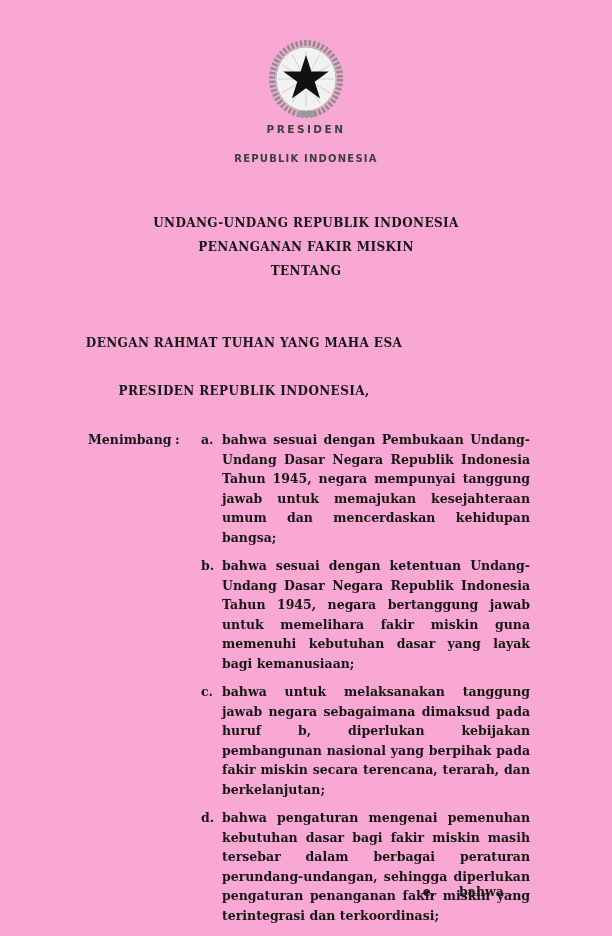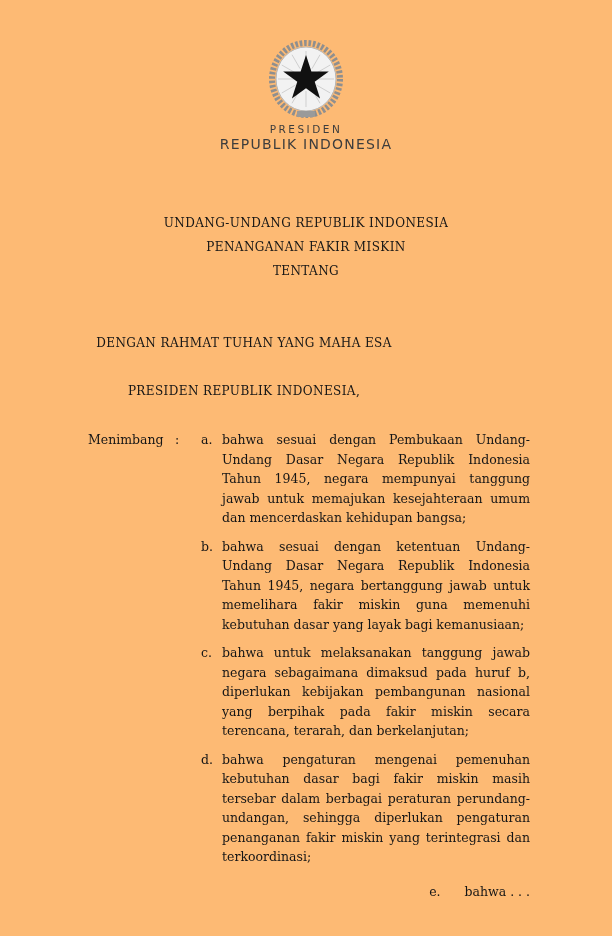--- a/index.html
+++ b/index.html
@@ -4,46 +4,47 @@
 <style>
   html, body {
     margin: 0;
     padding: 0;
     background: #ffffff;
   }
   .page {
     position: relative;
     width: 612px;
     height: 936px;
-    background: #fdba74;
+    background: #f9a8d4;
     font-family: "DejaVu Serif", serif;
     color: #161616;
     overflow: hidden;
+    font-weight: bold;
   }
 
   
   .emblem-wrap {
     position: absolute;
     top: 38px;
     left: 0;
     width: 612px;
     text-align: center;
   }
   .seal-svg { display: block; margin: 0 auto; }
   .lh1 {
     margin-top: 3px;
     font-family: "DejaVu Sans", sans-serif;
     font-size: 10.5px;
     letter-spacing: 2.5px;
     color: #3d3d3d;
   }
   .lh2 {
-    margin-top: 1px;
+    margin-top: 18px;
     font-family: "DejaVu Sans", sans-serif;
-    font-size: 14px;
+    font-size: 10px;
     letter-spacing: 1.2px;
     color: #3d3d3d;
   }
 
   
   .title-block {
     position: absolute;
     top: 216px;
     left: 0;
     width: 612px;

